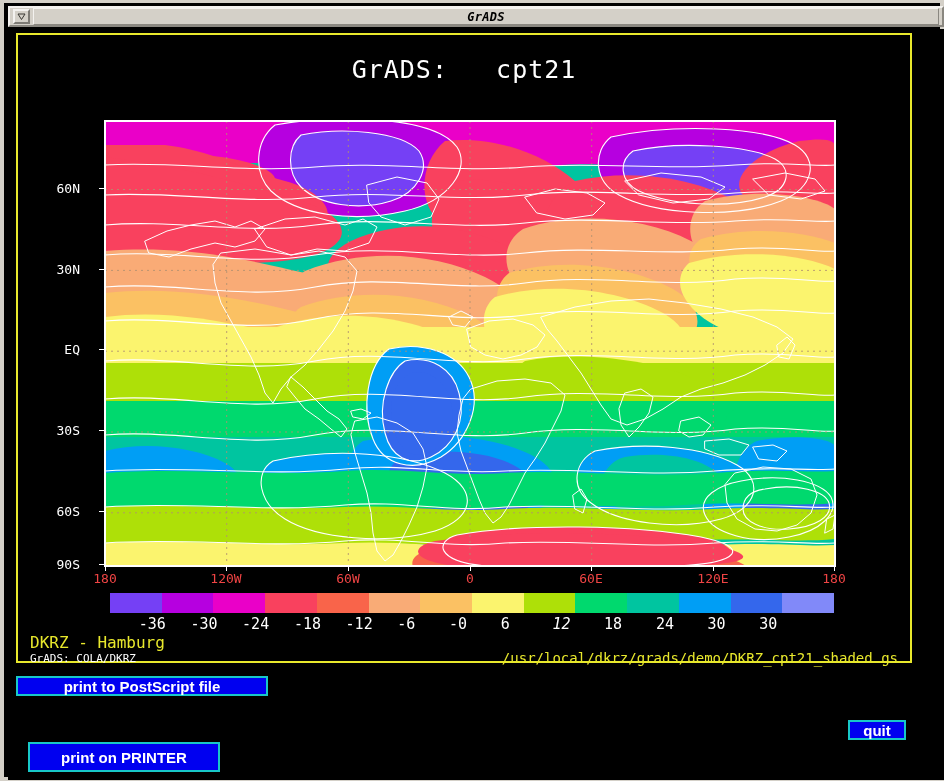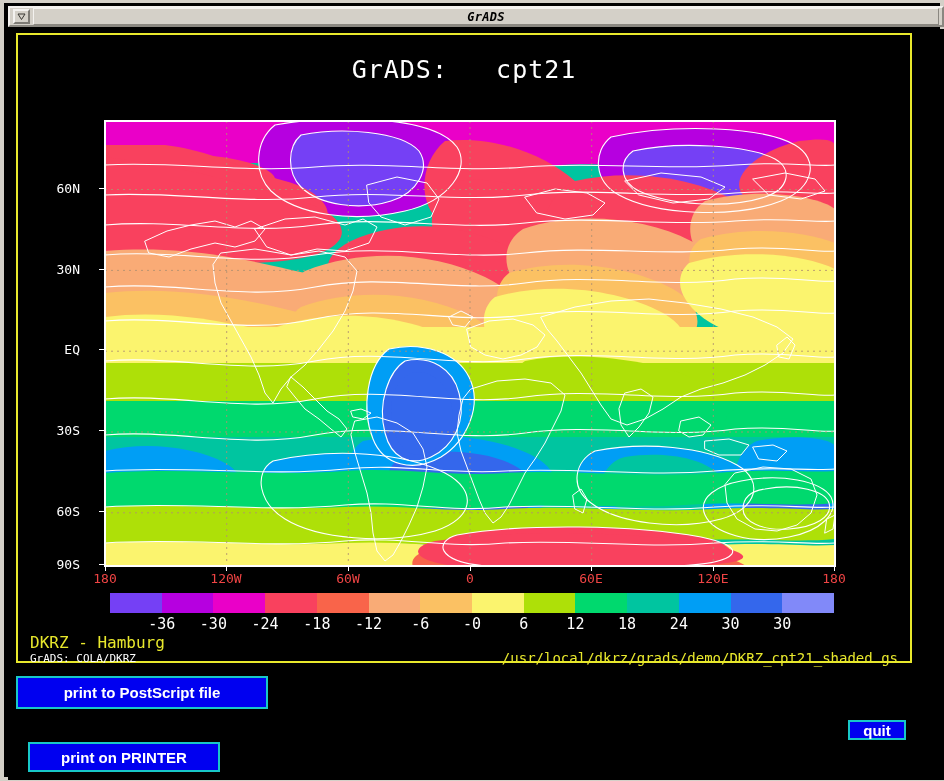--- a/index.html
+++ b/index.html
@@ -98,21 +98,21 @@
     position:absolute;left:92px;top:558px;width:724px;height:20px;
     display:flex;
   }
   .cbar div{flex:1 1 0;height:100%;}
   .cbar-labels{
     position:absolute;left:92px;top:580px;width:724px;height:20px;
   }
   .cbar-labels span{
     position:absolute;color:#fff;font-size:15px;
     font-family:"DejaVu Sans Mono", monospace;
-    text-align:center;width:46px;margin-left:-23px;white-space:pre;
+    text-align:left;width:46px;margin-left:-23px;white-space:pre;
   }
   
   .dkrz{
     position:absolute;left:12px;top:598px;color:#e8e82c;
     font-size:16px;font-family:"DejaVu Sans Mono", monospace;white-space:pre;
   }
   .grads-credit{
     position:absolute;left:12px;top:617px;color:#fff;
     font-size:11px;font-family:"DejaVu Sans Mono", monospace;white-space:pre;
   }
@@ -124,21 +124,21 @@
   .btn{
     position:absolute;background:#0000f0;
     border:2px solid #18c8c8;
     box-sizing:border-box;
     color:#fff;font-weight:bold;
     font-family:"Liberation Sans", sans-serif;
     font-size:15px;
     display:flex;align-items:center;justify-content:center;
     cursor:pointer;
   }
-  #btn-ps{left:8px;top:647px;width:252px;height:33px;}
+  #btn-ps{left:8px;top:647px;width:252px;height:20px;}
   #btn-printer{left:8px;top:713px;width:192px;height:30px;margin-left:12px;}
   #btn-quit{left:840px;top:691px;width:58px;height:20px;}
 </style>
 </head>
 <body>
 
 <div class="window">
 
   <div class="titlebar">
     <div class="menu-btn">
@@ -407,21 +407,21 @@
       </div>
       <div class="cbar-labels">
         <span style="left:51.7px;">-36</span>
         <span style="left:103.4px;">-30</span>
         <span style="left:155.1px;">-24</span>
         <span style="left:206.9px;">-18</span>
         <span style="left:258.6px;">-12</span>
         <span style="left:310.3px;">-6</span>
         <span style="left:362px;">-0</span>
         <span style="left:413.7px;">6</span>
-        <span style="left:465.4px;">12</span>
+        <span style="left:465.4px;font-style:italic;">12</span>
         <span style="left:517.1px;">18</span>
         <span style="left:568.9px;">24</span>
         <span style="left:620.6px;">30</span>
         <span style="left:672.3px;">30</span>
       </div>
 
       <div class="dkrz">DKRZ - Hamburg</div>
       <div class="grads-credit">GrADS: COLA/DKRZ</div>
       <div class="script-path">/usr/local/dkrz/grads/demo/DKRZ_cpt21_shaded.gs</div>
     </div>

